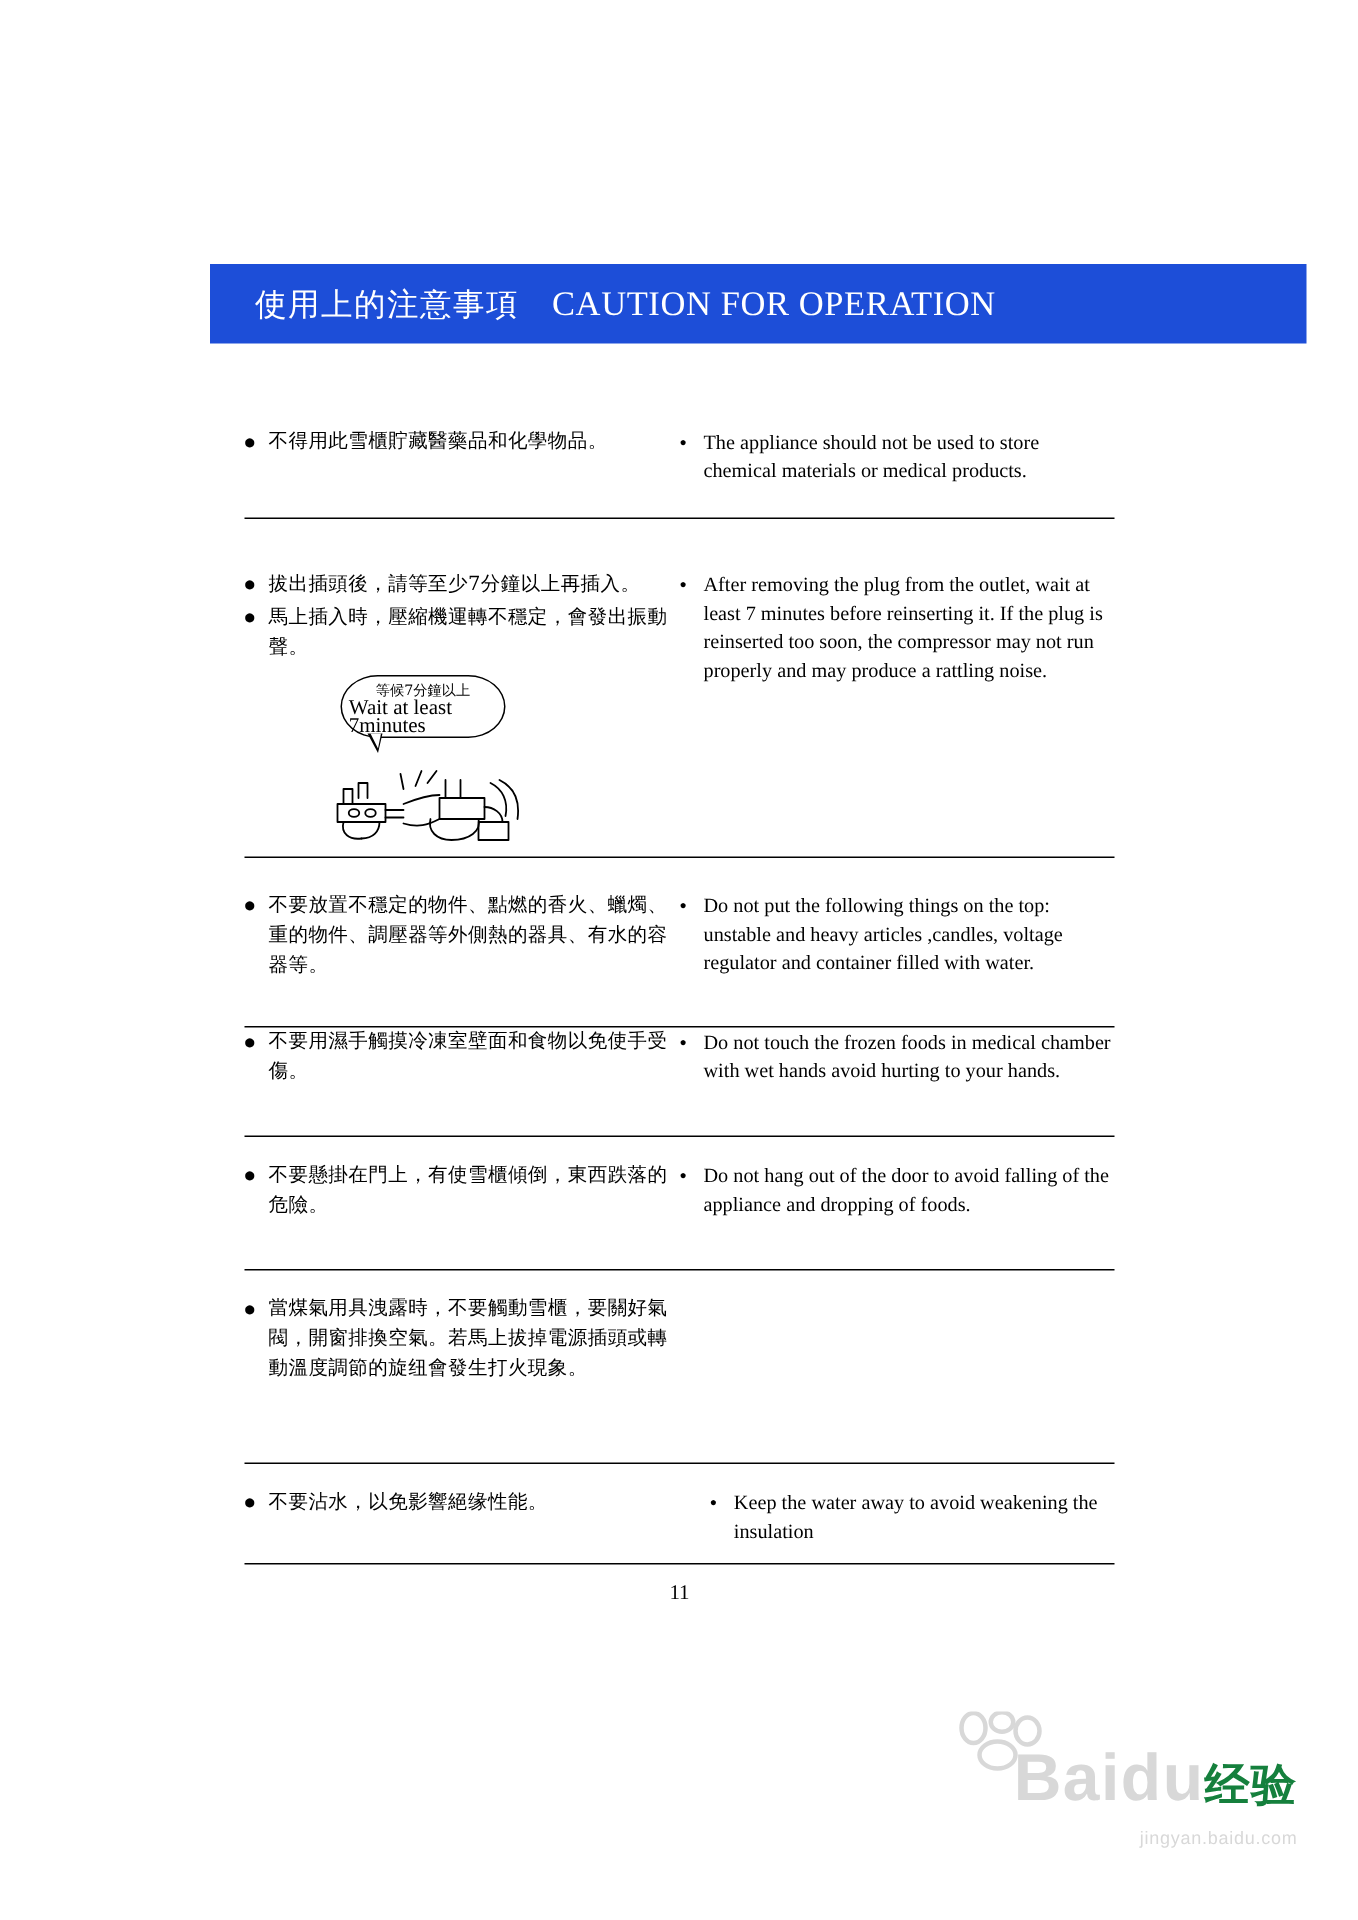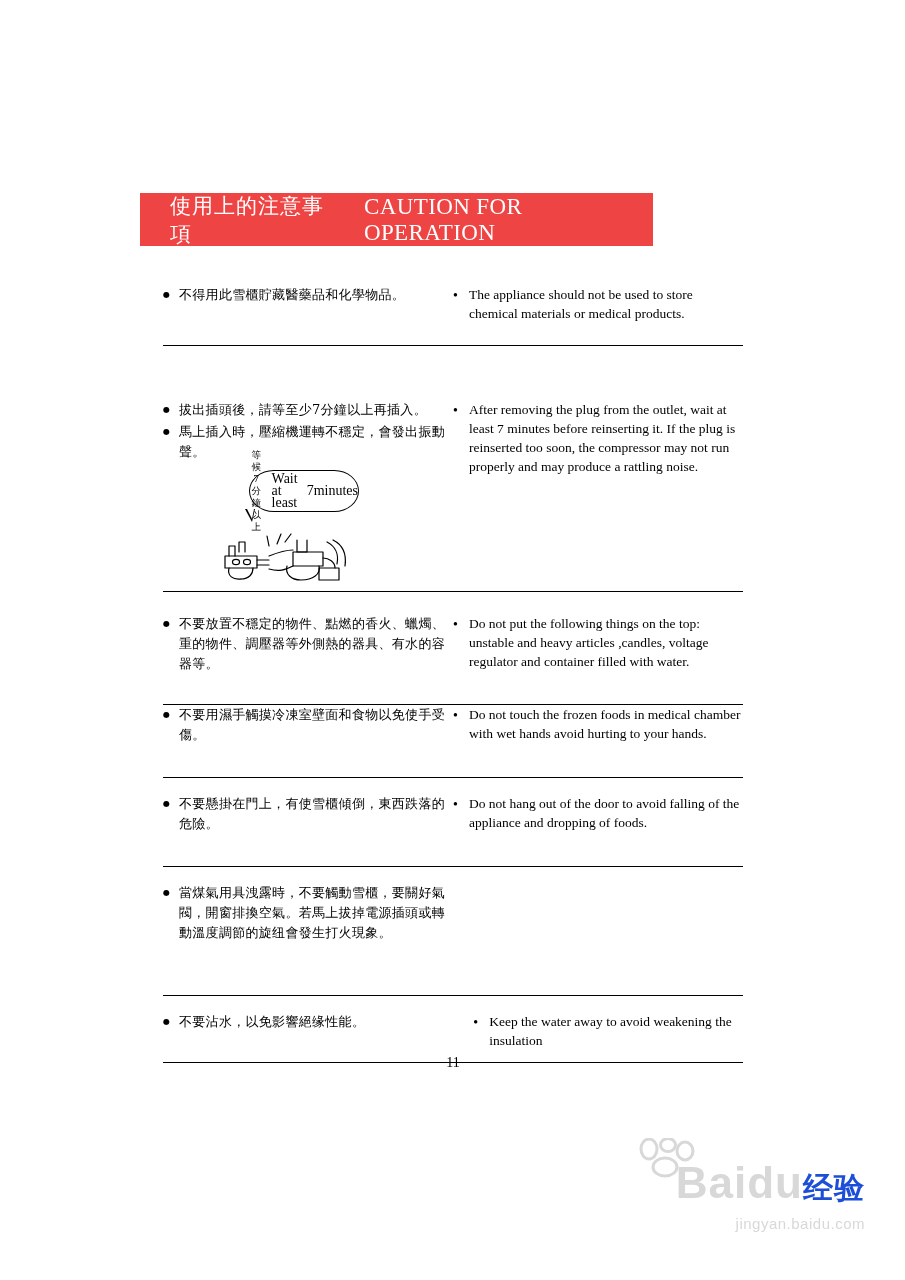--- a/index.html
+++ b/index.html
@@ -20,24 +20,24 @@
     position: absolute;
     left: 0; top: 0;
     width: 905px;
     height: 1280px;
   }
 
   
   .title-bar {
     position: absolute;
     left: 140px;
-    top: 193px;
-    width: 513px;
+    top: 176px;
+    width: 731px;
     height: 53px;
-    background: #ef4444;
+    background: #1d4ed8;
     color: #ffffff;
     display: flex;
     align-items: center;
   }
   .title-cn {
     font-family: "DejaVu Serif", serif;
     font-size: 21px;
     letter-spacing: 1px;
     padding-left: 30px;
   }
@@ -103,30 +103,30 @@
 
   
   .illus {
     position: relative;
     width: 200px;
     height: 115px;
     margin: 8px 0 0 60px;
   }
   .bubble {
     position: absolute;
-    left: 26px;
+    left: 4px;
     top: 0;
     width: 108px;
     height: 40px;
     border: 1.3px solid #000;
     border-radius: 26px/22px;
     display: flex;
-    flex-direction: row;
+    flex-direction: column;
     align-items: center;
-    justify-content: flex-start;
+    justify-content: flex-end;
     background: #fff;
   }
   .bubble span {
     font-family: "DejaVu Serif", serif;
     font-size: 9.5px;
     line-height: 12px;
     display: block;
     width: 100%;
     text-align: center;
   }
@@ -173,25 +173,25 @@
     font-family: "Liberation Sans", sans-serif;
     font-size: 44px;
     font-weight: bold;
     color: #d8d8d8;
     letter-spacing: 1px;
     line-height: 46px;
   }
   .wm-main .wm-cn {
     font-family: "DejaVu Sans", sans-serif;
     font-size: 30px;
-    color: #1d4ed8;
+    color: #15803d;
   }
   .wm-sub {
     font-family: "Liberation Sans", sans-serif;
-    font-size: 15px;
+    font-size: 12px;
     color: #d8d8d8;
     letter-spacing: 0.5px;
     margin-top: 4px;
   }
   .wm-paw {
     position: absolute;
     right: 168px;
     top: -22px;
     width: 60px;
     height: 40px;
@@ -202,21 +202,21 @@
 
 <div class="page">
 
   <div class="title-bar">
     <div class="title-cn">使用上的注意事項</div>
     <div class="title-en">CAUTION FOR OPERATION</div>
   </div>
 
   <div class="content">
 
-    <div class="row" style="min-height:54px;margin-bottom:54px;">
+    <div class="row" style="min-height:54px;margin-bottom:34px;">
       <div class="col-cn">
         <div class="bullet-item">不得用此雪櫃貯藏醫藥品和化學物品。</div>
       </div>
       <div class="col-en">
         <div class="bullet-item">The appliance should not be used to store chemical materials or medical products.</div>
       </div>
     </div>
 
     <div class="row" style="min-height:180px;margin-bottom:22px;">
       <div class="col-cn">

